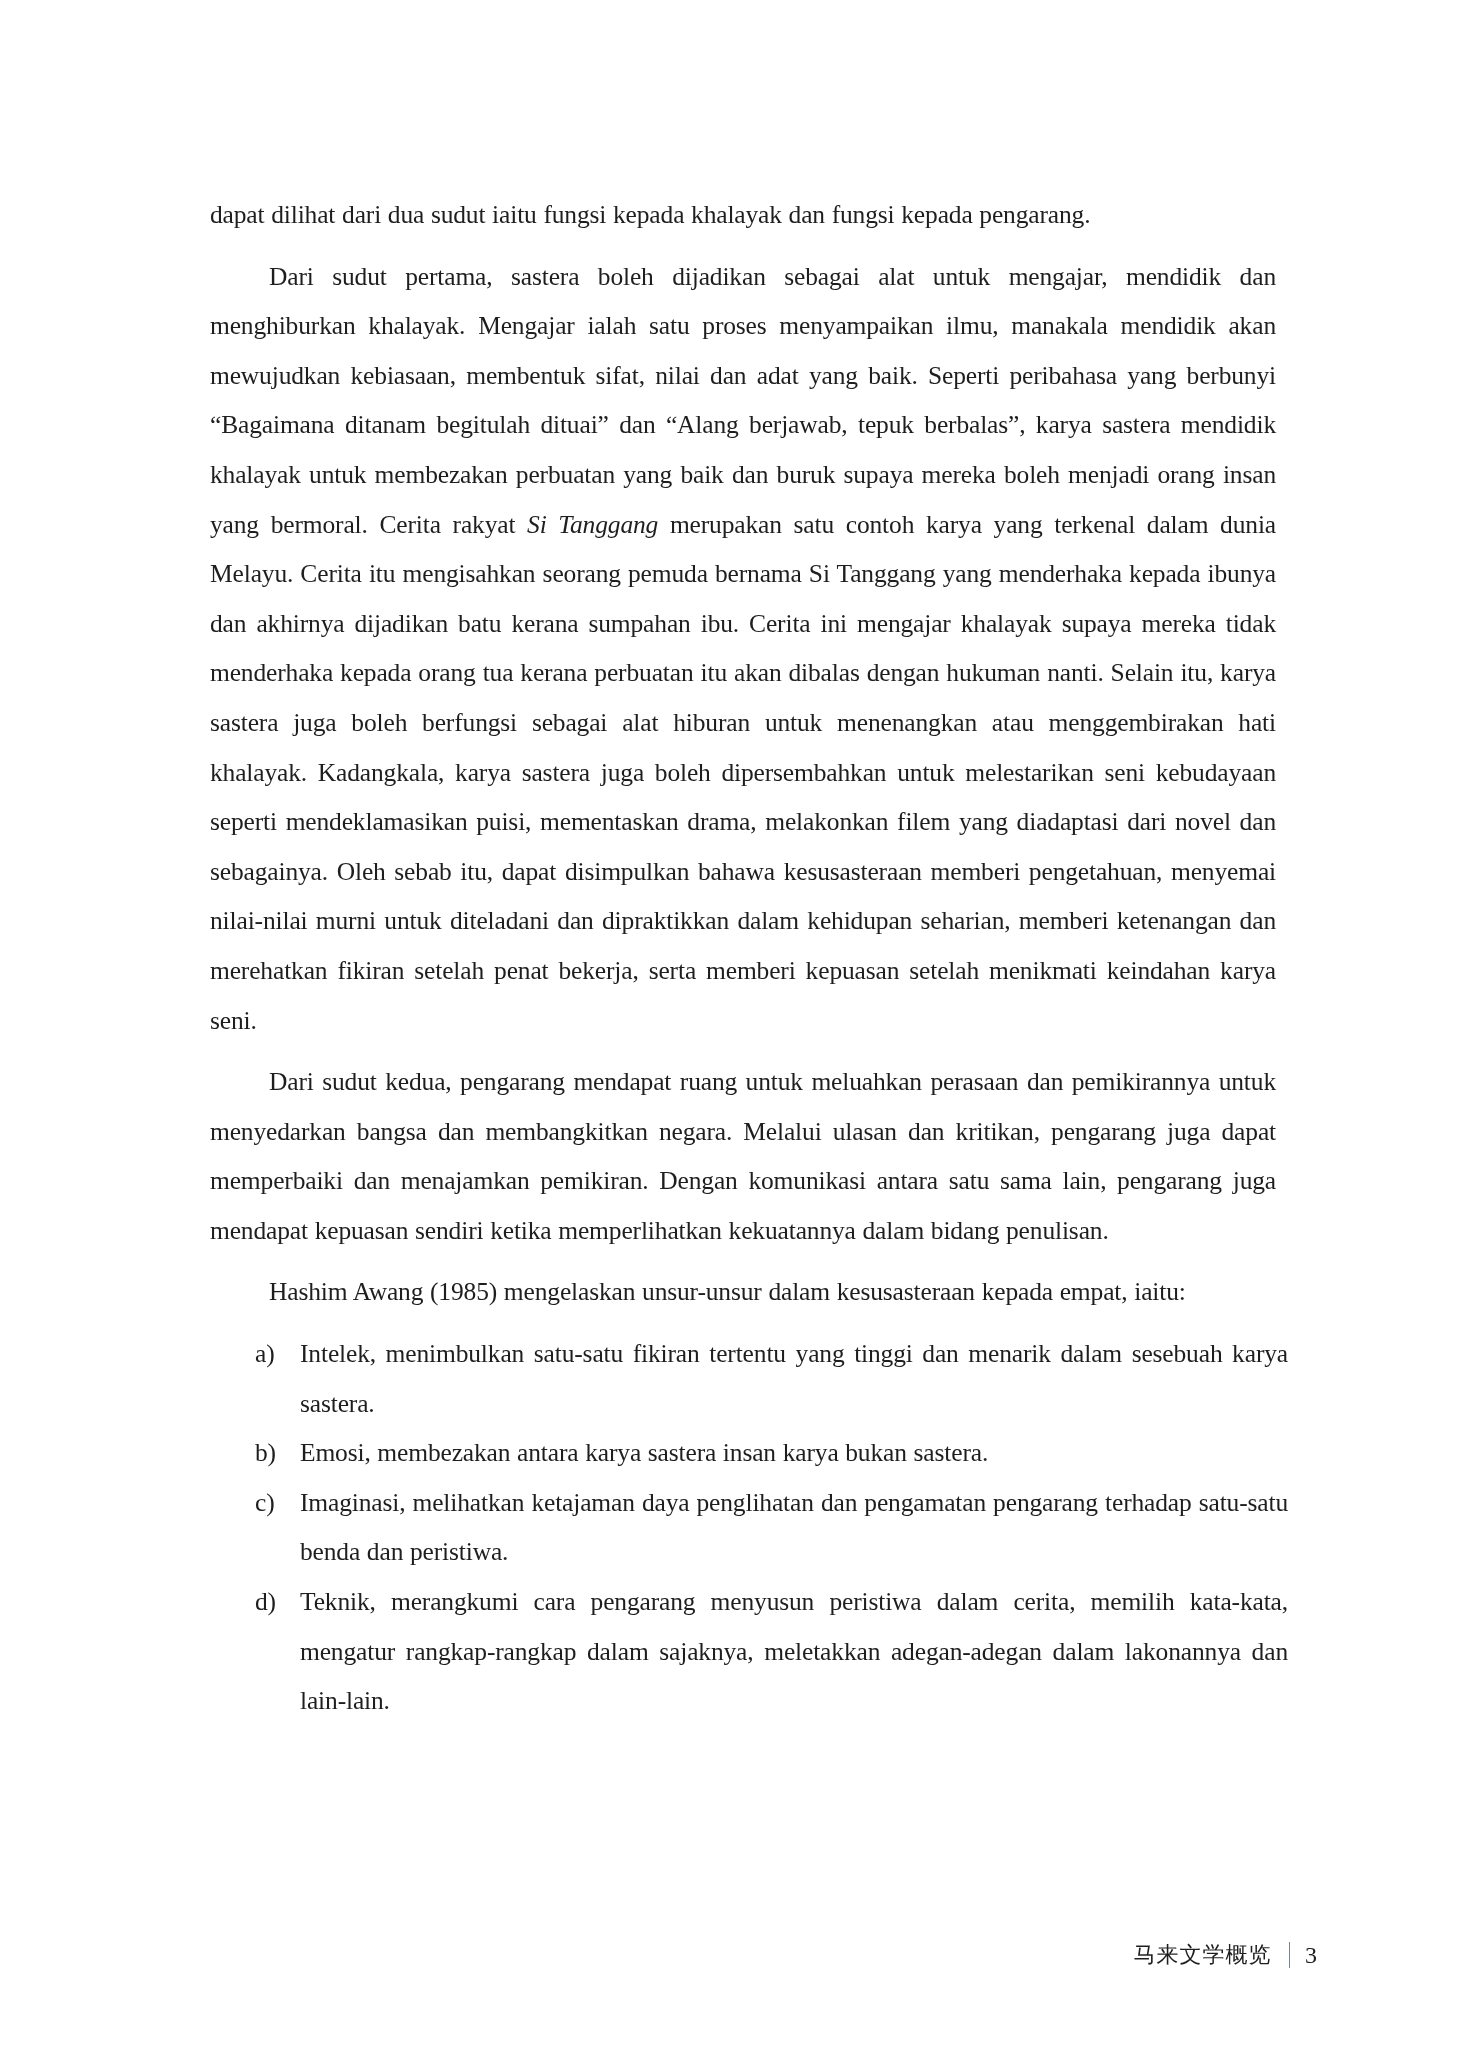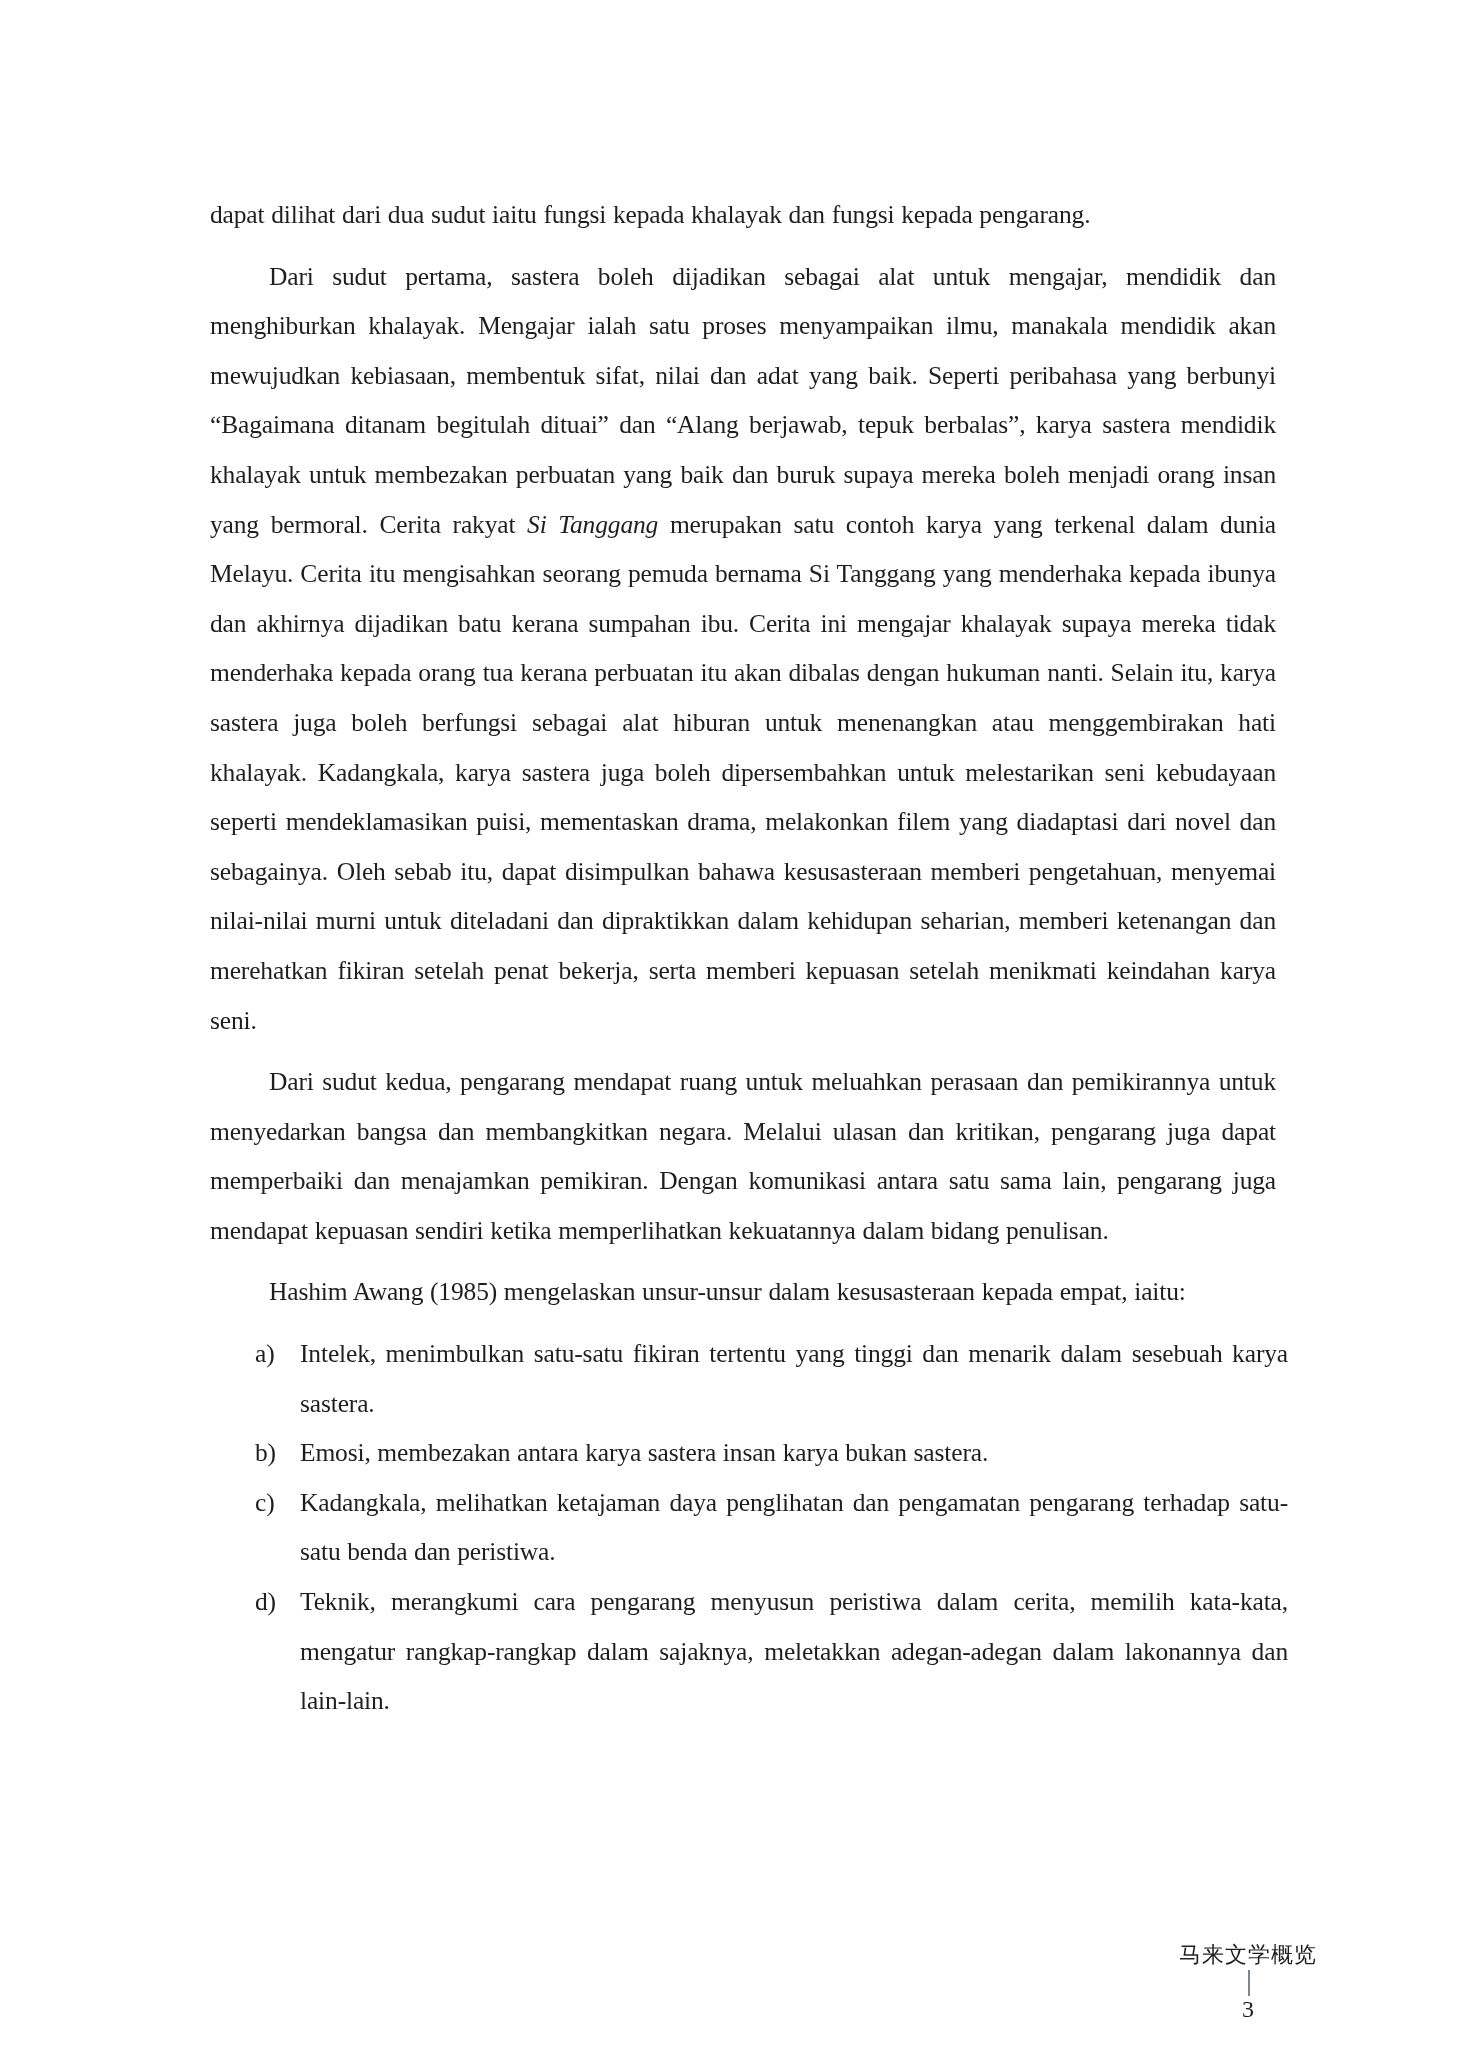--- a/index.html
+++ b/index.html
@@ -55,21 +55,20 @@
     top: 0;
   }
   .footer {
     position: absolute;
     top: 1940px;
     right: 165px;
     display: flex;
     align-items: center;
     font-size: 24px;
     color: #1e1e1e;
-    flex-direction: column;
   }
   .footer-title {
     font-family: "DejaVu Serif", "Liberation Serif", serif;
     letter-spacing: 1px;
     font-size: 22px;
   }
   .footer-divider {
     width: 1.5px;
     height: 26px;
     background: #7a8590;
@@ -97,21 +96,21 @@
     <li class="list-item">
       <span class="list-label">a)</span>
       <span>Intelek, menimbulkan satu-satu fikiran tertentu yang tinggi dan menarik dalam sesebuah karya sastera.</span>
     </li>
     <li class="list-item">
       <span class="list-label">b)</span>
       <span>Emosi, membezakan antara karya sastera insan karya bukan sastera.</span>
     </li>
     <li class="list-item">
       <span class="list-label">c)</span>
-      <span>Kadangkala, melihatkan ketajaman daya penglihatan dan pengamatan pengarang terhadap satu-satu benda dan peristiwa.</span>
+      <span>Imaginasi, melihatkan ketajaman daya penglihatan dan pengamatan pengarang terhadap satu-satu benda dan peristiwa.</span>
     </li>
     <li class="list-item">
       <span class="list-label">d)</span>
       <span>Teknik, merangkumi cara pengarang menyusun peristiwa dalam cerita, memilih kata-kata, mengatur rangkap-rangkap dalam sajaknya, meletakkan adegan-adegan dalam lakonannya dan lain-lain.</span>
     </li>
   </ul>
 </div>
 
 <div class="footer">
   <span class="footer-title">马来文学概览</span>

